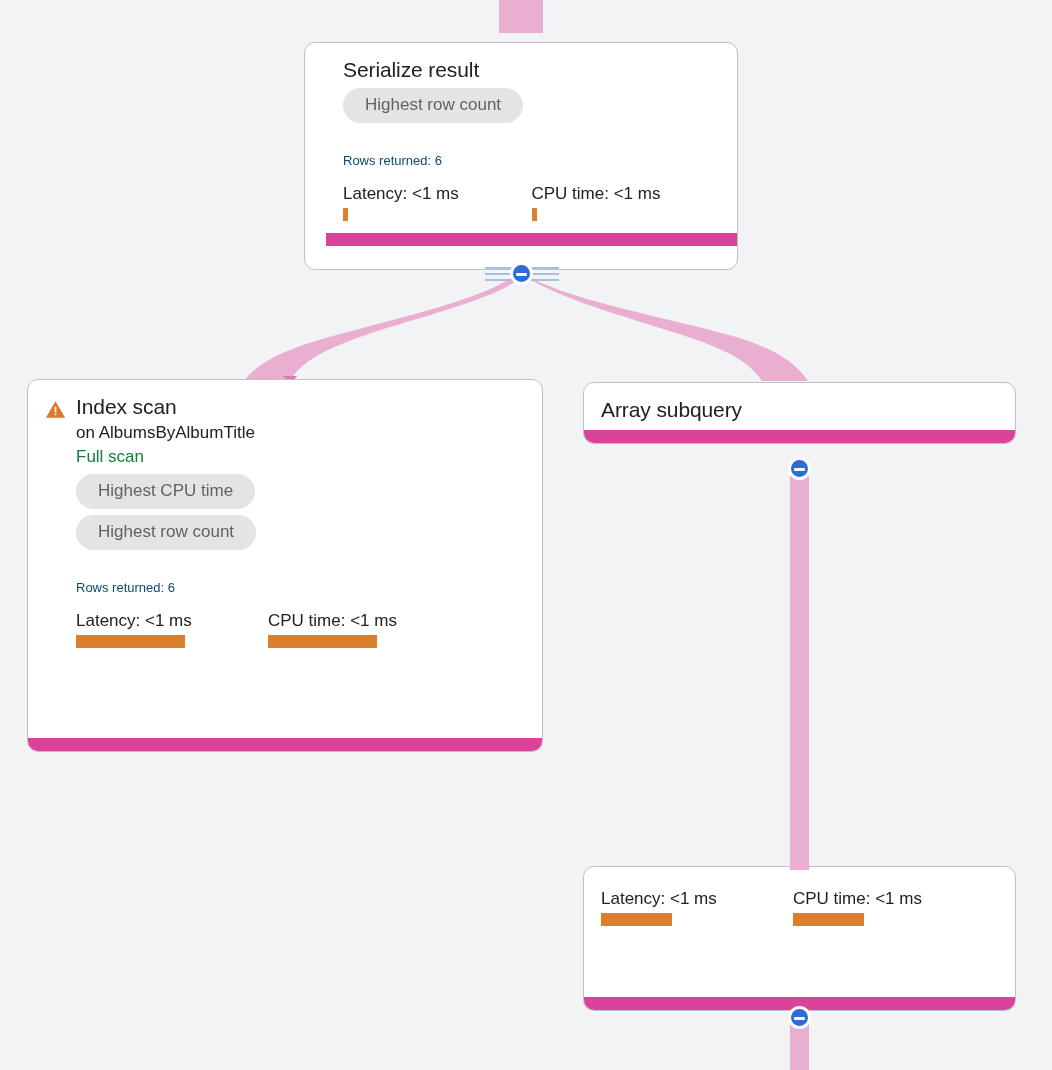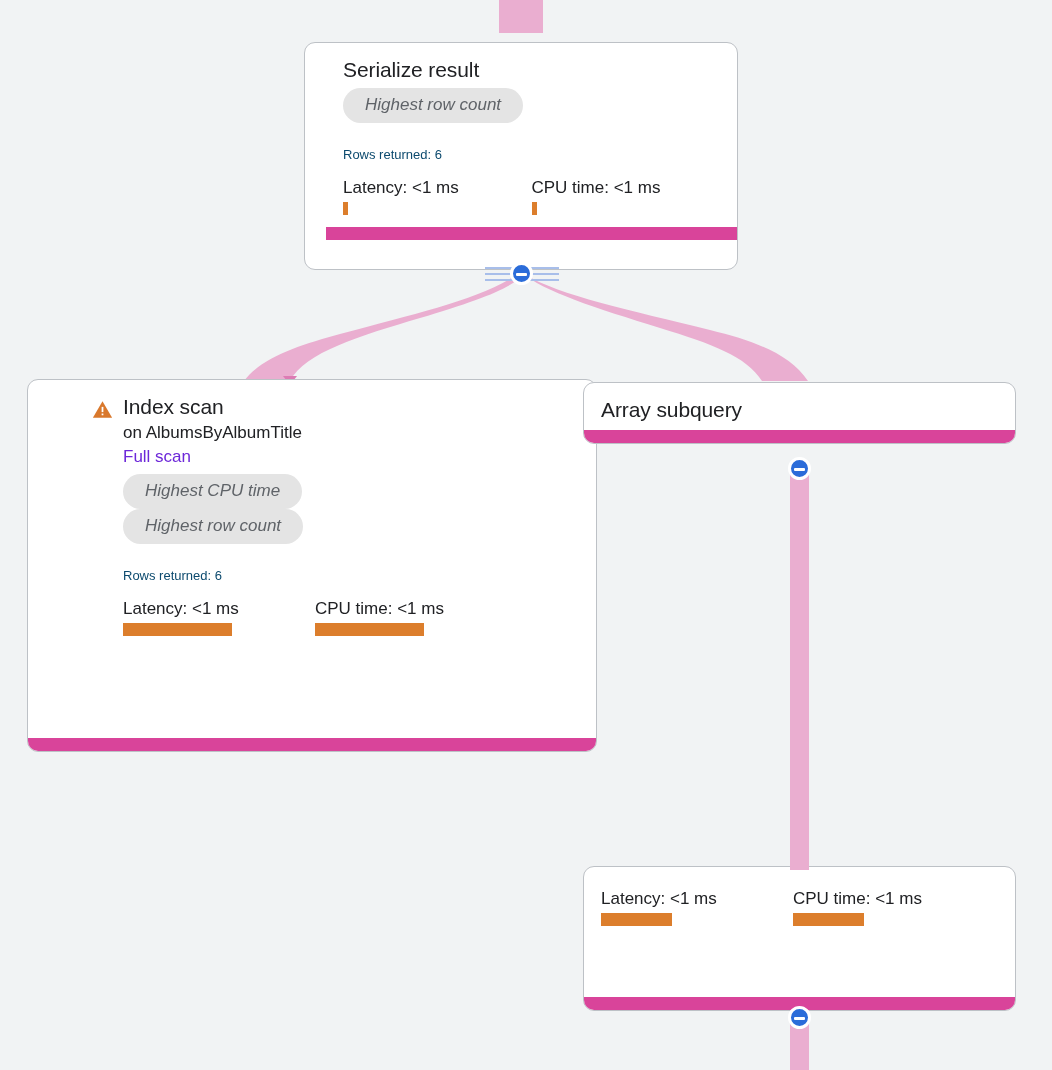--- a/index.html
+++ b/index.html
@@ -74,35 +74,35 @@
 
   .node-sub {
     font-size: 17px;
     line-height: 24px;
     color: #202124;
     margin-top: 1px;
   }
   .node-sub-dim {
     font-size: 17px;
     line-height: 24px;
-    color: #6d28d9;
+    color: #15803d;
   }
 
   .chips {
     margin-top: 5px;
   }
   .chip {
     display: inline-block;
     background: #E4E4E4;
     color: #5F6368;
     border-radius: 999px;
     font-size: 17px;
     line-height: 20px;
     padding: 7px 22px 8px 22px;
-    font-style: italic;
+    margin-bottom: 6px;
   }
 
   .rows-returned {
     font-size: 13px;
     line-height: 24px;
     color: #0c4a6e;
     margin-top: 20px;
   }
 
   .metrics {
@@ -225,21 +225,21 @@
     <div class="node-footer"></div>
   </div>
 
   <div class="toggle-rails" style="left:485px; top:265px; width:74px;">
     <div class="rail r1"></div>
     <div class="rail r2"></div>
     <div class="rail r3"></div>
   </div>
   <div class="toggle" style="left:510px; top:262px;"></div>
 
-  <div class="node" style="left:27px; top:379px; width:570px; height:373px;padding-left:47px;">
+  <div class="node" style="left:27px; top:379px; width:516px; height:373px;">
     <div class="node-body">
       <div class="node-title-row">
         <svg class="warn-icon" viewBox="0 0 24 24">
           <path d="M12 2.5 L23 21.5 L1 21.5 Z" fill="#D9782C"></path>
           <rect x="11" y="9" width="2" height="6" fill="#FFFFFF"></rect>
           <rect x="11" y="16.6" width="2" height="2" fill="#FFFFFF"></rect>
         </svg>
         <div class="node-title">Index scan</div>
       </div>
       <div class="node-sub" style="margin-left:31px;">on AlbumsByAlbumTitle</div>

